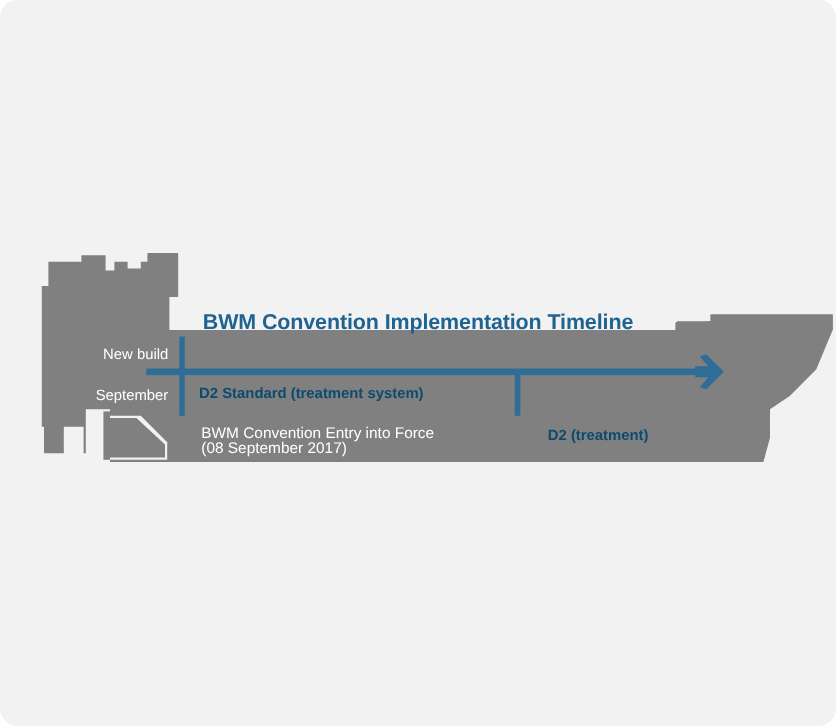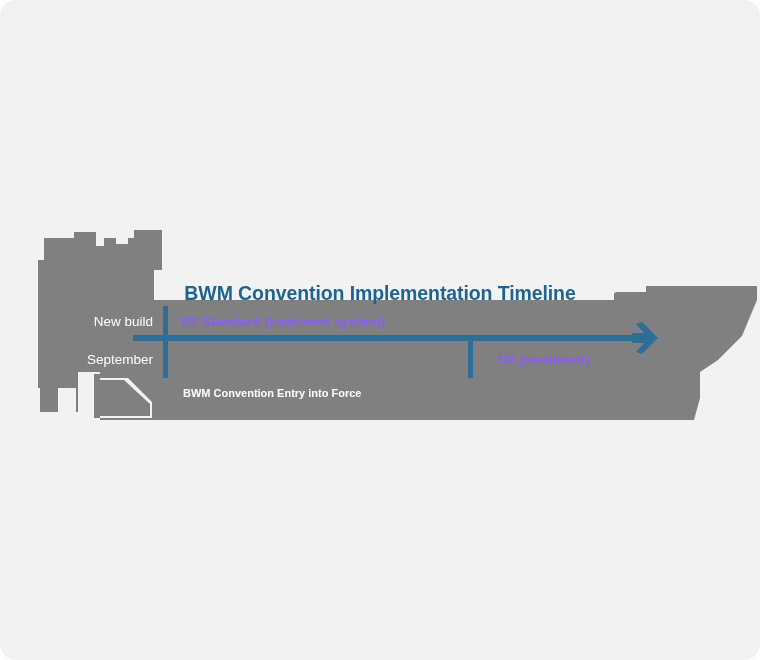--- a/index.html
+++ b/index.html
@@ -94,31 +94,32 @@
     color: #ffffff;
     white-space: nowrap;
   }
   .row-label.newbuild { left: 58px; top: 314px; }
   .row-label.existing { left: 58px; top: 352px; }
 
   .row-value {
     position: absolute;
     font-size: 13.5px;
     font-weight: bold;
-    color: #8b5cf6;
-    white-space: nowrap;
+    color: #0c4a6e;
+    white-space: nowrap;
+    margin-top: 36px;
   }
   .row-value.v-newbuild { left: 181px; top: 314px; }
   .row-value.v-existing { left: 181px; top: 352px; }
   .row-value.v-renewal  { left: 498px; top: 352px; }
 
   .caption {
     position: absolute;
-    font-size: 11px;
-    font-weight: bold;
+    font-size: 14px;
+    font-weight: normal;
     color: #ffffff;
     line-height: 14px;
     white-space: nowrap;
   }
   .caption.c-entry   { left: 183px; top: 386px; }
   .caption.c-renewal { left: 497px; top: 386px; }
   .caption span { display: block; }
 </style>
 </head>
 <body>
@@ -218,17 +219,18 @@
 
     <div class="row-label existing">September</div>
 
     <div class="row-value v-newbuild">D2 Standard (treatment system)</div>
 
 
     <div class="row-value v-renewal">D2 (treatment)</div>
 
     <div class="caption c-entry">
       <span>BWM Convention Entry into Force</span>
+      <span>(08 September 2017)</span>
     </div>
 
 
   </div>
 </div>
 
 </body></html>

